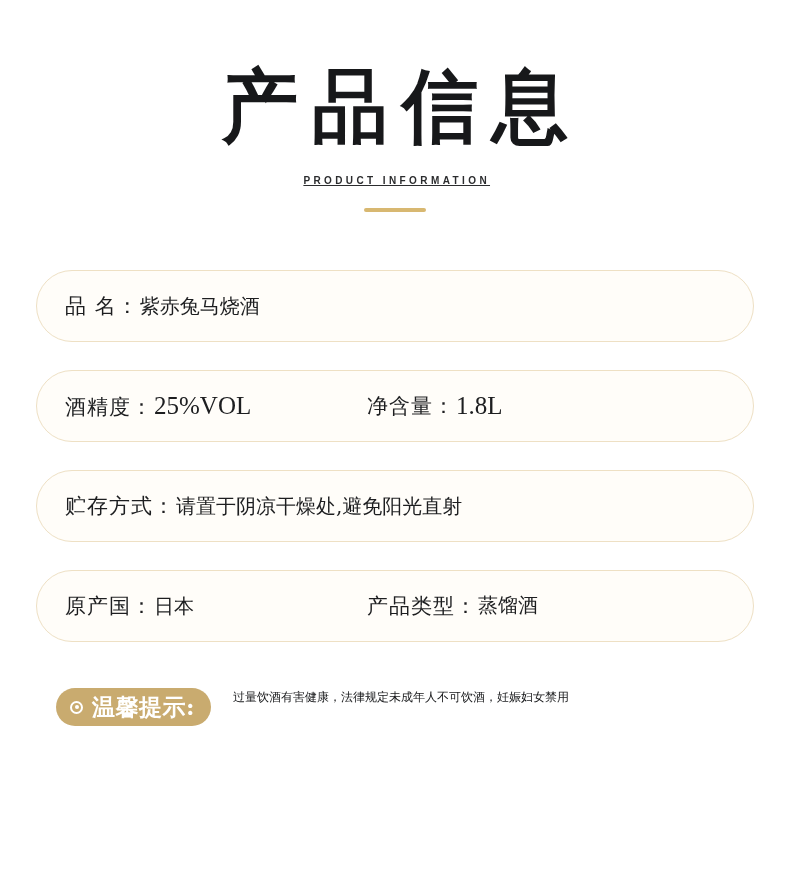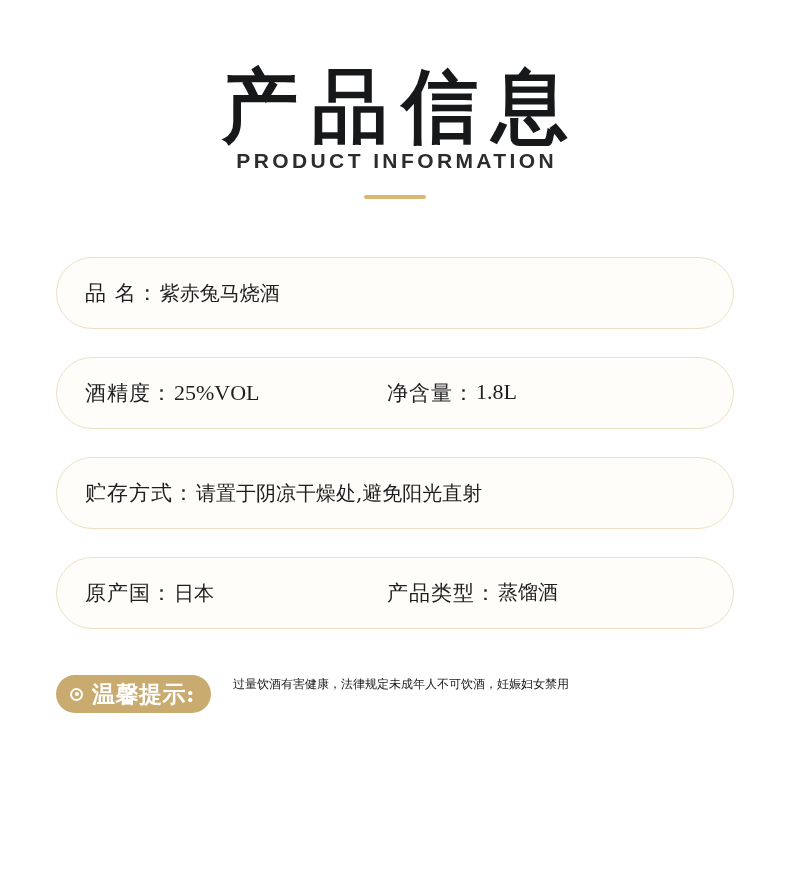--- a/index.html
+++ b/index.html
@@ -26,39 +26,41 @@
     font-family: "DejaVu Serif", serif;
     font-size: 76px;
     font-weight: 700;
     letter-spacing: 14px;
     color: #17181a;
     line-height: 1.15;
     text-indent: 14px;
     transform: scaleY(1.06);
   }
   .title-en {
+    margin-top: 26px;
     font-family: "Liberation Sans", sans-serif;
-    font-size: 21px;
+    font-size: 10px;
     font-weight: 700;
     letter-spacing: 3.4px;
     color: #2b2c2e;
     text-indent: 3.4px;
+    text-decoration: underline;
   }
   .divider {
     margin: 22px auto 0;
     width: 62px;
     height: 4px;
     background: #d8b871;
     border-radius: 2px;
   }
 
   
   .rows {
     margin-top: 58px;
-    padding: 0 56px;
+    padding: 0 36px;
   }
   .row {
     position: relative;
     height: 72px;
     border: 1px solid #eee0c4;
     border-radius: 36px;
     background: #fffdf9;
     display: flex;
     align-items: center;
     margin-bottom: 28px;
@@ -77,21 +79,21 @@
   }
   .value {
     font-family: "DejaVu Serif", serif;
     font-size: 20px;
     color: #1d1e20;
     margin-left: 1px;
     white-space: nowrap;
   }
   .value.latin {
     font-family: "Liberation Serif", serif;
-    font-size: 22px;
+    font-size: 25px;
   }
 
   
   .row .col1 { position: absolute; left: 28px; display: flex; align-items: baseline; }
   .row .col2 { position: absolute; left: 330px; display: flex; align-items: flex-start; }
 
   
   .notice {
     margin-top: 46px;
     padding: 0 56px;

